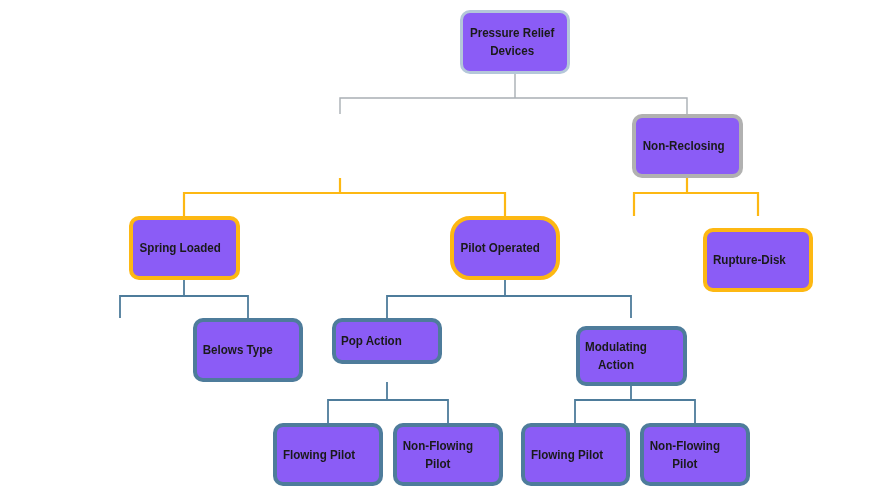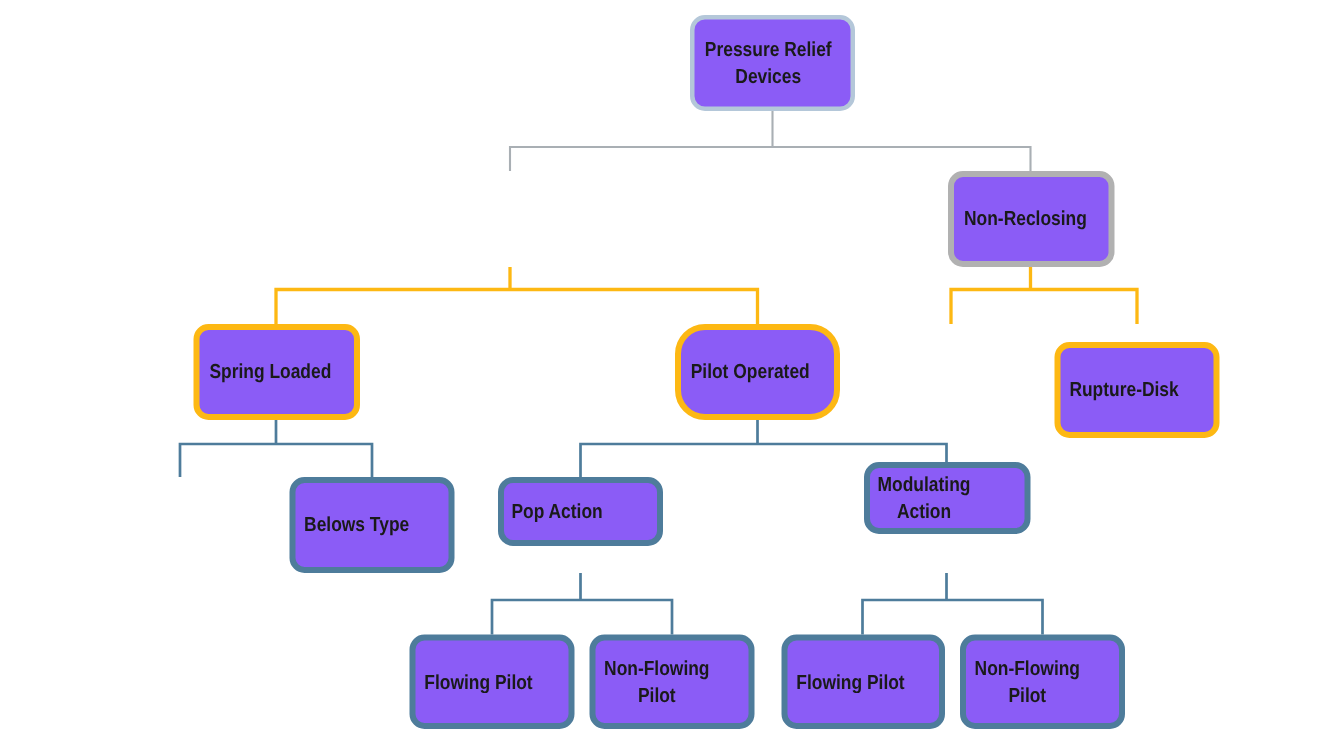--- a/index.html
+++ b/index.html
@@ -94,21 +94,21 @@
 
 
   <div class="node tier-blue" style="left:193px; top:318px; width:110px; height:64px;">
     <span class="lbl">Belows Type</span>
   </div>
 
   <div class="node tier-blue" style="left:332px; top:318px; width:110px; height:46px;">
     <span class="lbl">Pop Action</span>
   </div>
 
-  <div class="node tier-blue" style="left:576px; top:308px; width:111px; height:48px;">
+  <div class="node tier-blue" style="left:576px; top:326px; width:111px; height:60px;">
     <span class="lbl">Modulating
 Action</span>
   </div>
 
   <div class="node tier-blue" style="left:273px; top:423px; width:110px; height:63px;">
     <span class="lbl">Flowing Pilot</span>
   </div>
 
   <div class="node tier-blue" style="left:393px; top:423px; width:110px; height:63px;">
     <span class="lbl">Non-Flowing

